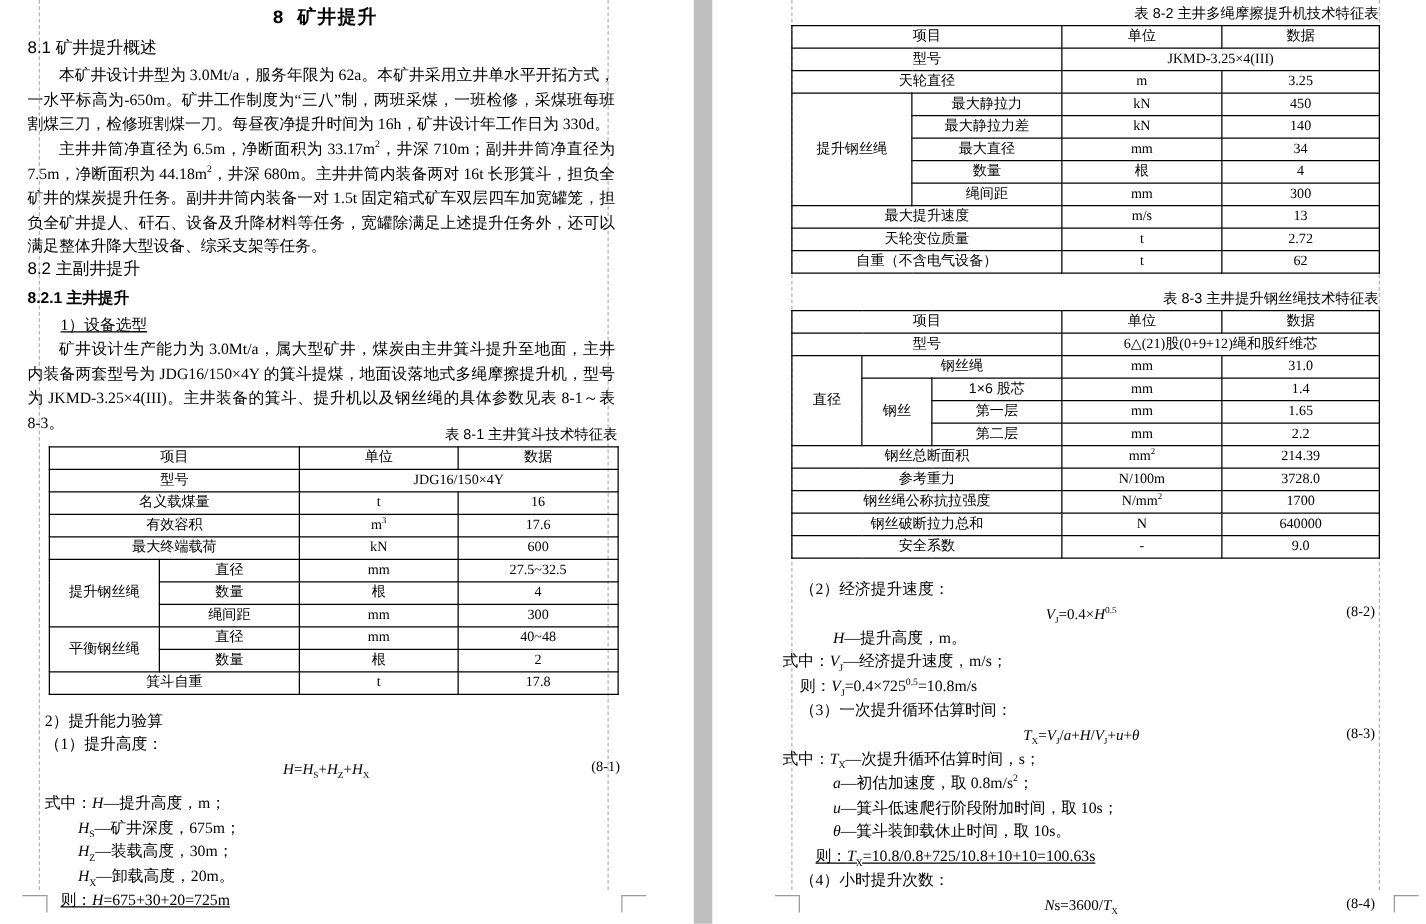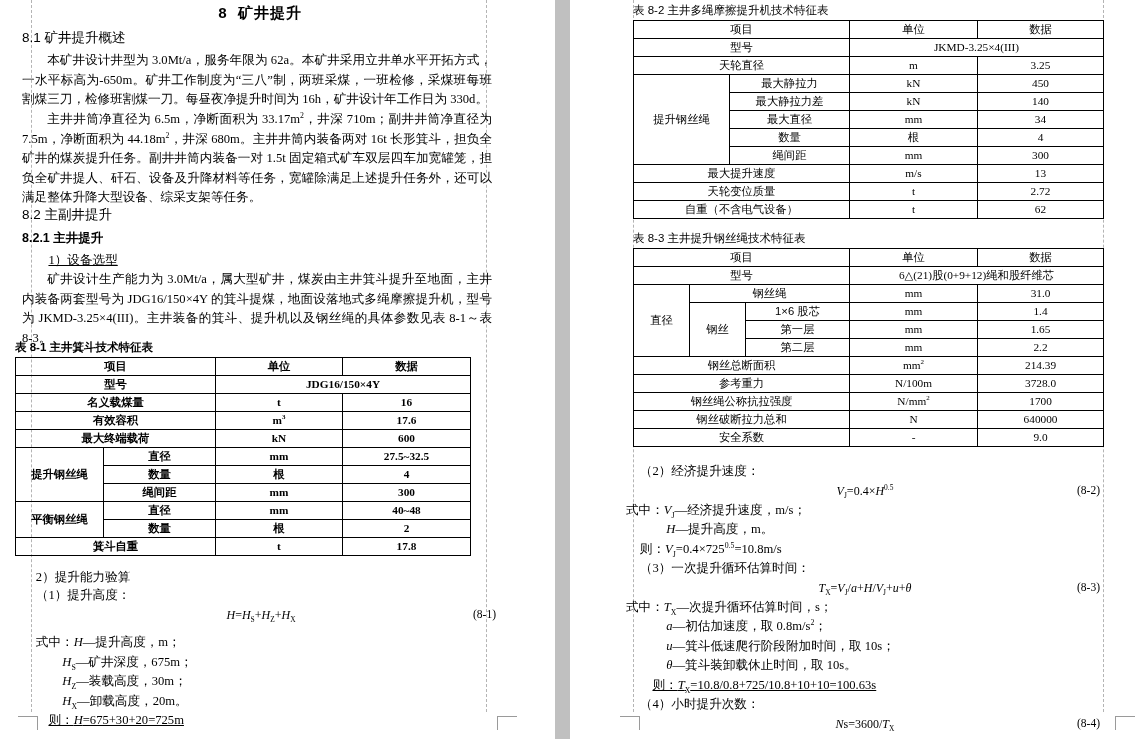--- a/index.html
+++ b/index.html
@@ -52,21 +52,21 @@
     font-size:12.6px;line-height:19.5px;margin:0;padding:0;
     text-align:justify;text-justify:inter-ideograph;
     font-family:"Liberation Serif","DejaVu Serif",serif;
   }
   p.indent{text-indent:2em;}
   p.ind1{padding-left:1.1em;}
   p.ind2{padding-left:2.1em;text-decoration:underline;}
   p.ind3{padding-left:3.2em;}
 
   .tbl-cap{
-    font-size:11.5px;text-align:left;margin:0 0 2px 0;
+    font-size:11.5px;text-align:right;margin:0 0 2px 0;
     font-family:"Liberation Sans","DejaVu Sans",sans-serif;
   }
   table.t{
     border-collapse:collapse;
     font-size:11.3px;
     font-family:"Liberation Serif","DejaVu Serif",serif;
     table-layout:fixed;
   }
   table.t td{
     border:1px solid #000;
@@ -125,21 +125,21 @@
     </div>
 
     <div class="col" style="left:22px;top:251px;width:470px;">
       <p class="body ind2">1）设备选型</p>
     </div>
 
     <div class="col" style="left:22px;top:270px;width:470px;">
       <p class="body indent">矿井设计生产能力为 3.0Mt/a，属大型矿井，煤炭由主井箕斗提升至地面，主井内装备两套型号为 JDG16/150×4Y 的箕斗提煤，地面设落地式多绳摩擦提升机，型号为 JKMD-3.25×4(III)。主井装备的箕斗、提升机以及钢丝绳的具体参数见表 8-1～表 8-3。</p>
     </div>
 
-    <div class="col" style="left:15px;top:340px;width:455px;font-weight:bold;">
+    <div class="col" style="left:39px;top:340px;width:455px;">
       <div class="tbl-cap">表 8-1  主井箕斗技术特征表</div>
       <table class="t" style="width:455px;">
         <colgroup>
             <col style="width:88px">
             <col style="width:112px">
             <col style="width:127px">
             <col style="width:128px">
           </colgroup>
         <tbody>
           <tr>
@@ -380,22 +380,22 @@
         </tbody>
       </table>
     </div>
 
     <div class="col" style="left:56px;top:462px;width:478px;">
       <p class="body ind1">（2）经济提升速度：</p>
       <div class="formula">
         <span class="eq nowrap"><i class="v">V</i><sub>J</sub>=0.4×<i class="v">H</i><sup>0.5</sup></span>
         <span class="num">(8-2)</span>
       </div>
+      <p class="body ind3"><i class="v">H</i>—提升高度，m。</p>
       <p class="body"><span>式中：</span><i class="v">V</i><sub>J</sub>—经济提升速度，m/s；</p>
-      <p class="body ind3"><i class="v">H</i>—提升高度，m。</p>
       <p class="body ind1"><span>则：</span><i class="v">V</i><sub>J</sub>=0.4×725<sup>0.5</sup>=10.8m/s</p>
       <p class="body ind1">（3）一次提升循环估算时间：</p>
       <div class="formula">
         <span class="eq nowrap"><i class="v">T</i><sub>X</sub>=<i class="v">V</i><sub>J</sub>/<i class="v">a</i>+<i class="v">H</i>/<i class="v">V</i><sub>J</sub>+<i class="v">u</i>+<i class="v">θ</i></span>
         <span class="num">(8-3)</span>
       </div>
       <p class="body"><span>式中：</span><i class="v">T</i><sub>X</sub>—次提升循环估算时间，s；</p>
       <p class="body ind3"><i class="v">a</i>—初估加速度，取 0.8m/s<sup>2</sup>；</p>
       <p class="body ind3"><i class="v">u</i>—箕斗低速爬行阶段附加时间，取 10s；</p>
       <p class="body ind3"><i class="v">θ</i>—箕斗装卸载休止时间，取 10s。</p>

